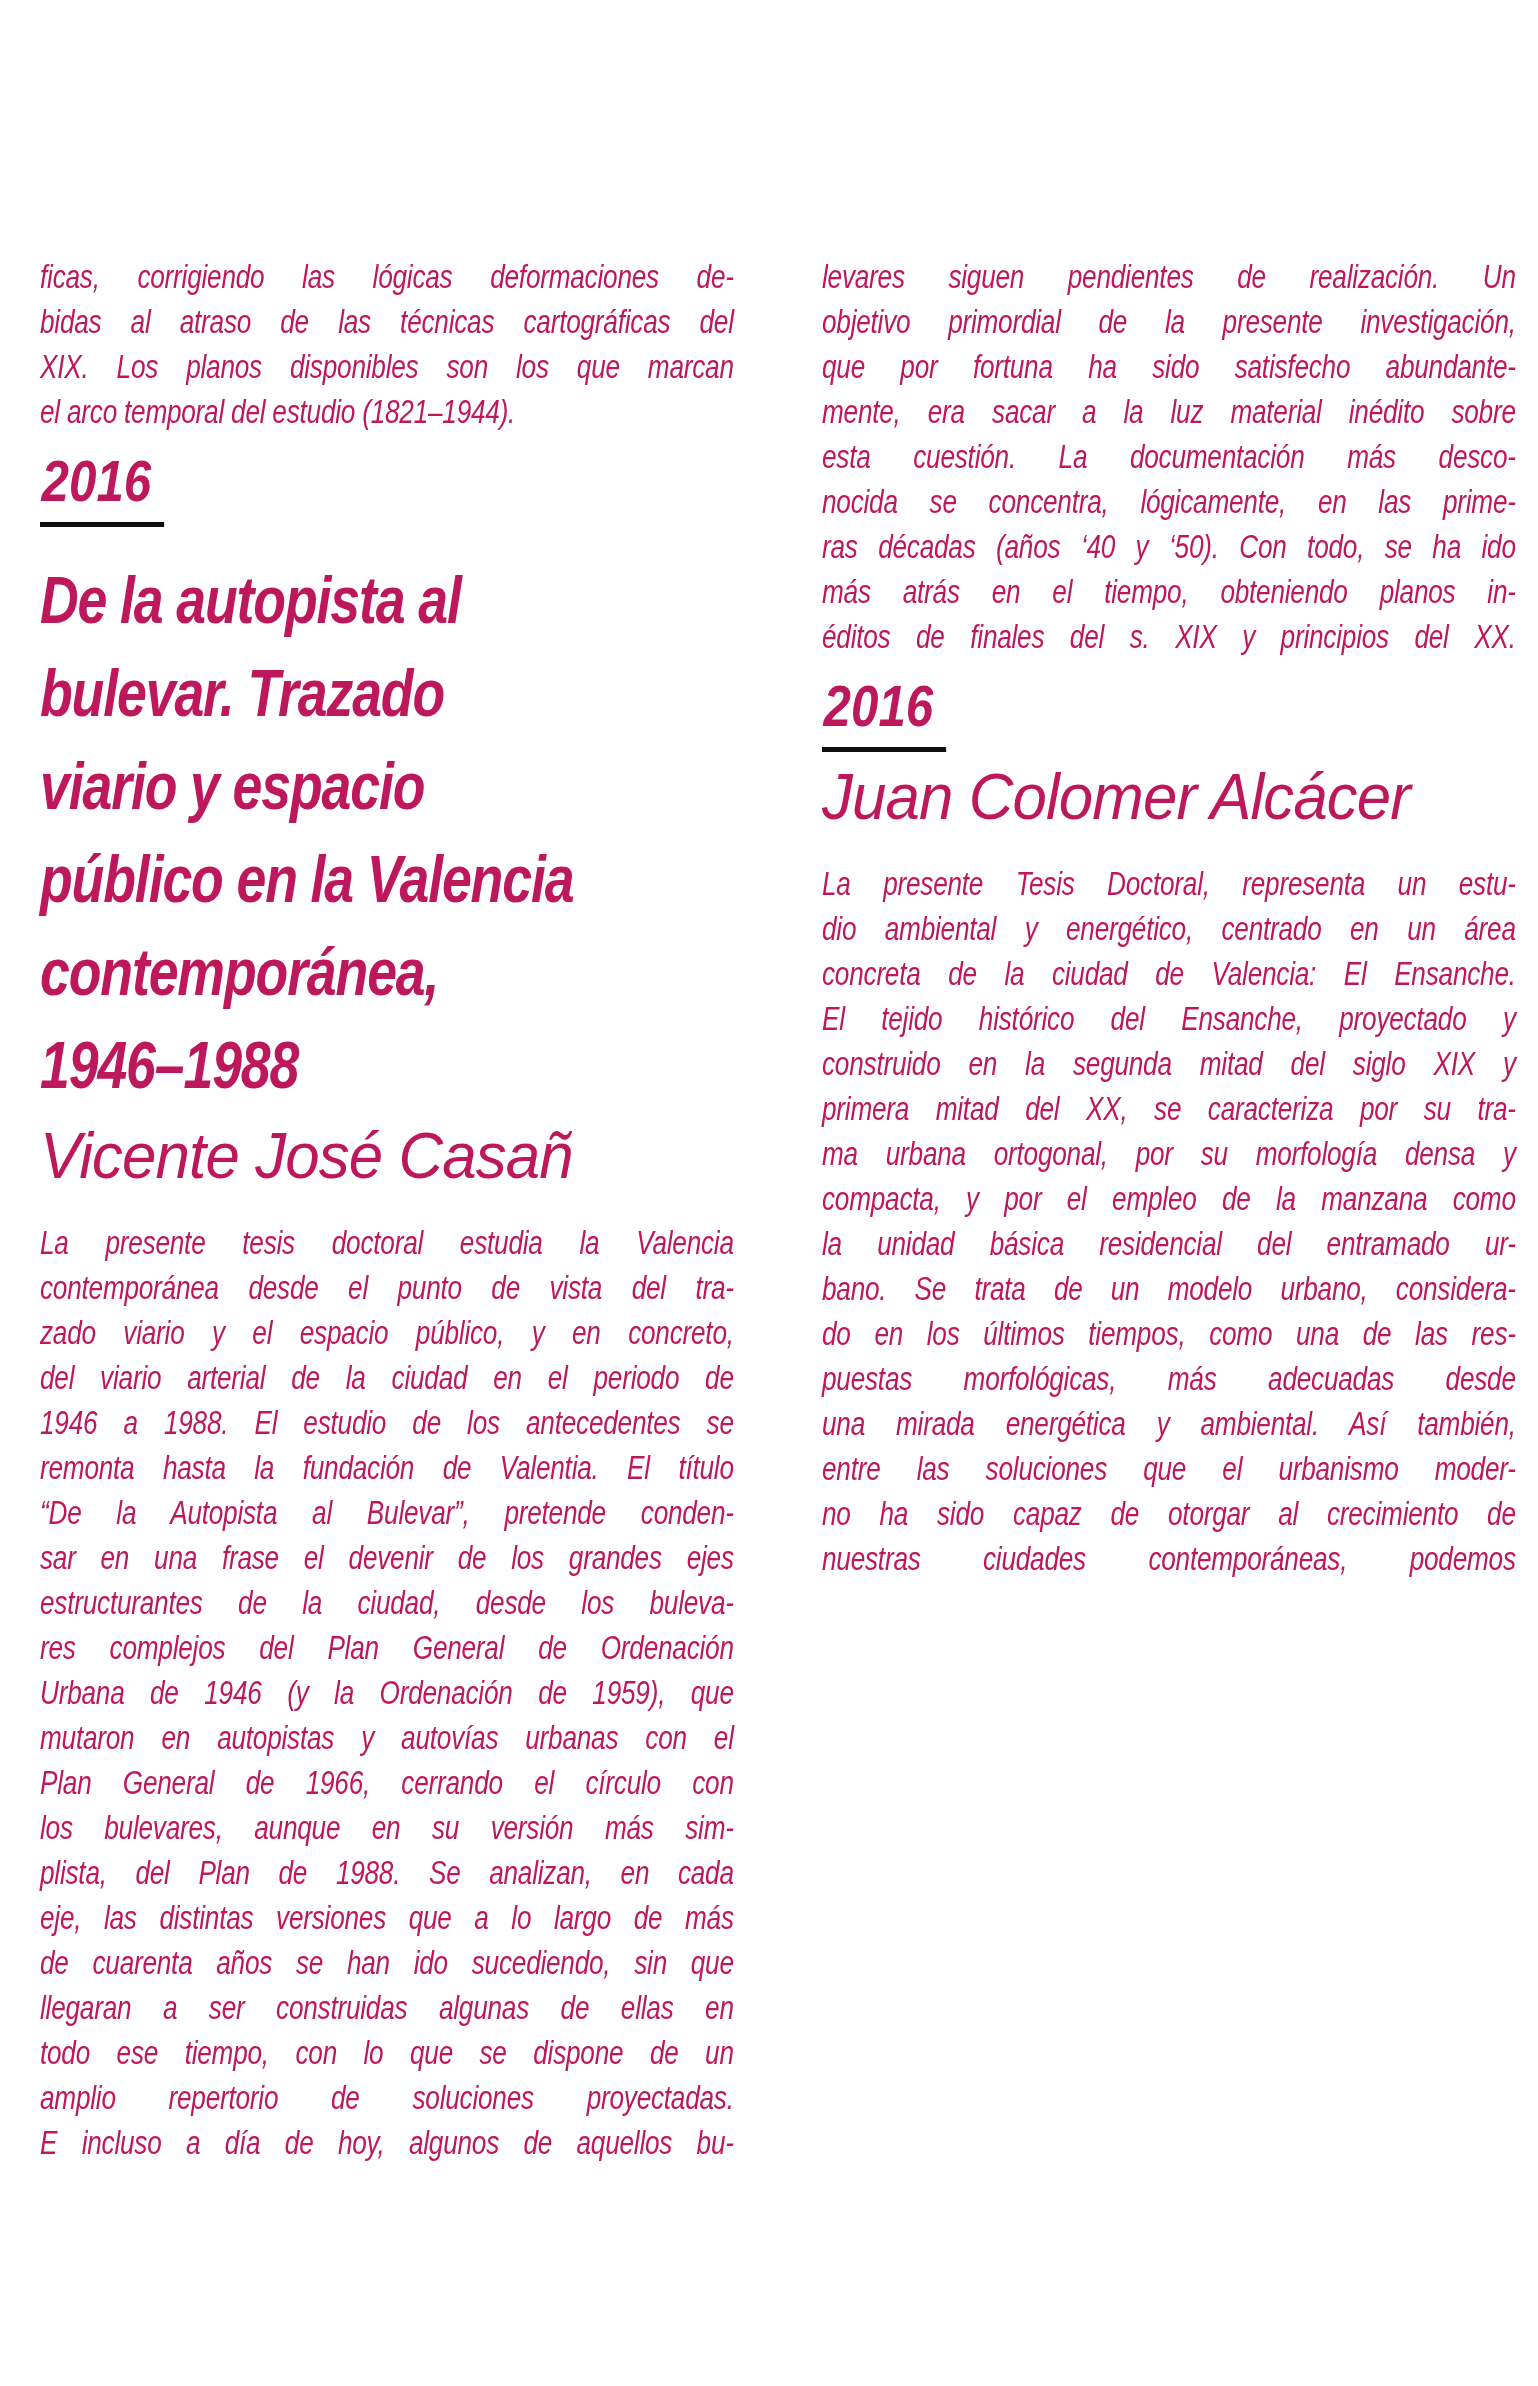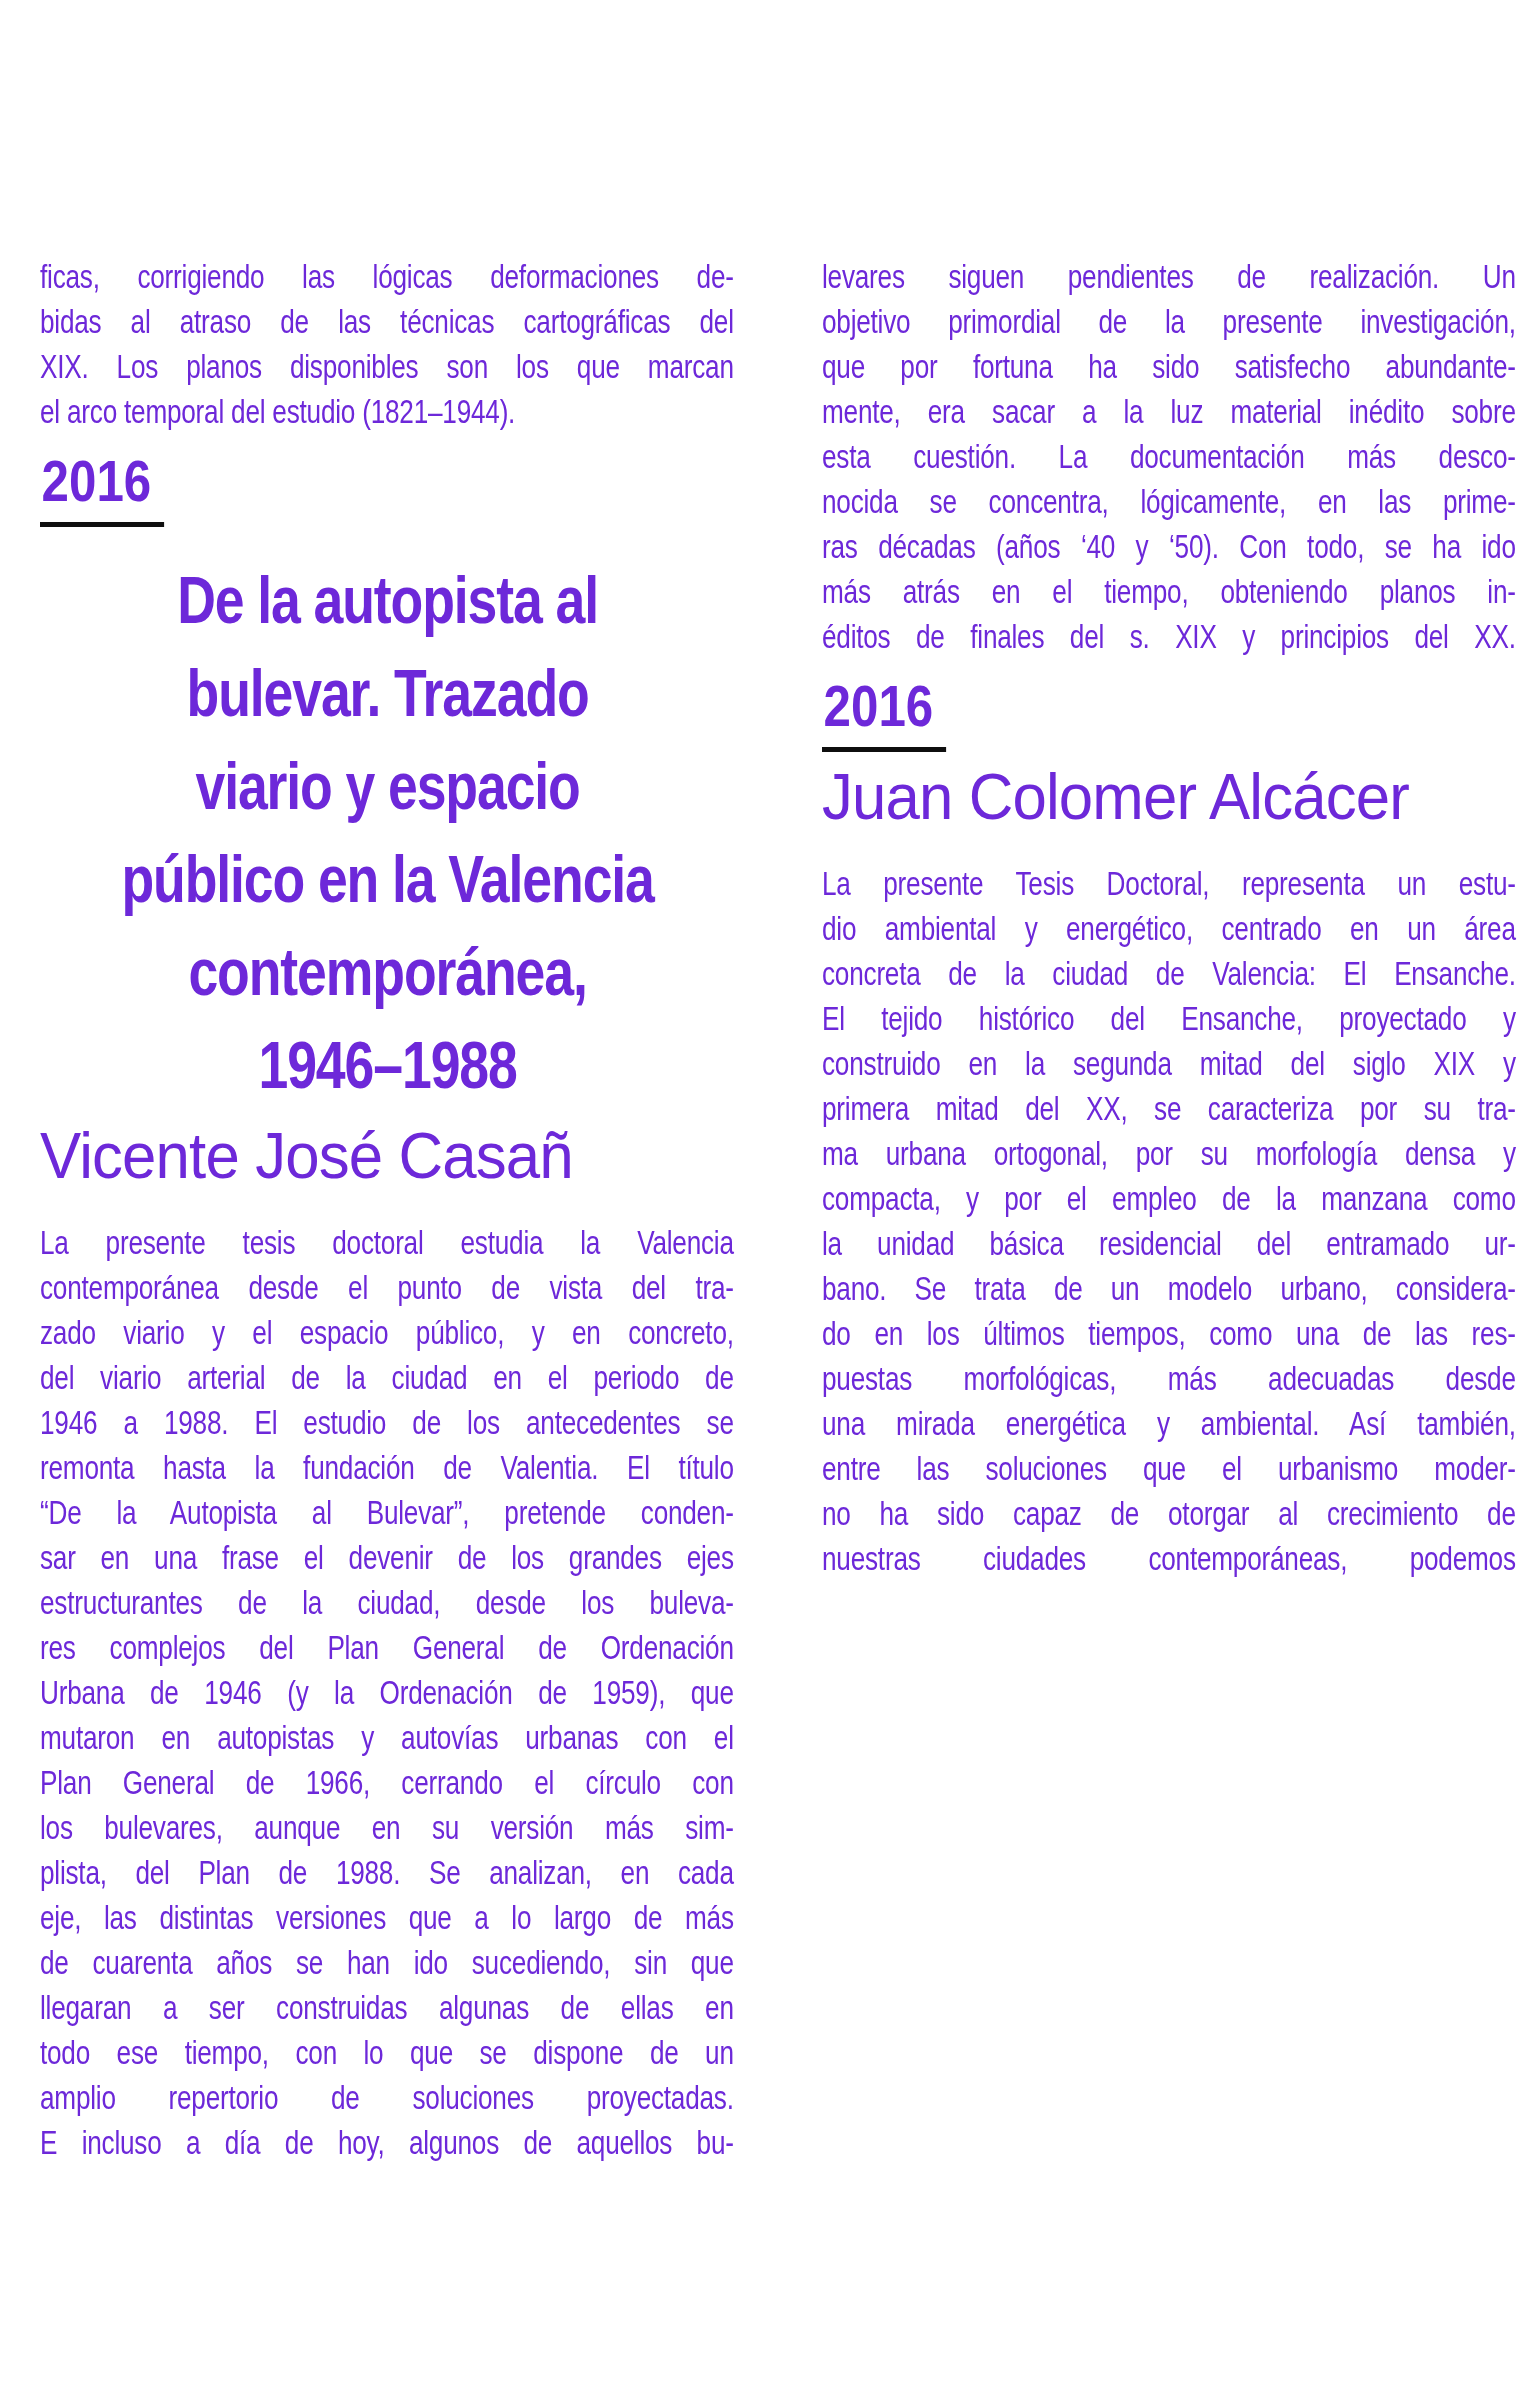--- a/index.html
+++ b/index.html
@@ -5,23 +5,24 @@
   html, body {
     margin: 0;
     padding: 0;
     background: #ffffff;
   }
   .page {
     position: relative;
     width: 1538px;
     height: 2387px;
     background: #ffffff;
-    color: #6d28d9;
+    color: #be185d;
     font-family: "Liberation Sans", "DejaVu Sans", sans-serif;
     overflow: hidden;
+    font-style: italic;
   }
   .columns {
     display: flex;
     padding: 254px 0 0 40px;
     gap: 87px;
   }
   .col { width: 695px; flex: 0 0 auto; }
   .col.right { width: 690px; }
 
   
@@ -48,21 +49,21 @@
   .year {
     display: inline-block;
     font-size: 58px;
     line-height: 1.1;
     font-weight: 700;
     border-bottom: 5.6px solid #0f0f0f;
     padding: 0 15px 9.3px 1.9px;
   }
 
   
-  .title-par { margin-top: 26px; text-align: center; }
+  .title-par { margin-top: 26px; }
   .title-par .line {
     font-size: 67px;
     line-height: 93px;
     font-weight: 700;
     letter-spacing: -1.4px;
     width: 869px;
     transform: scaleX(0.8);
     transform-origin: 0 0;
     white-space: nowrap;
   }

